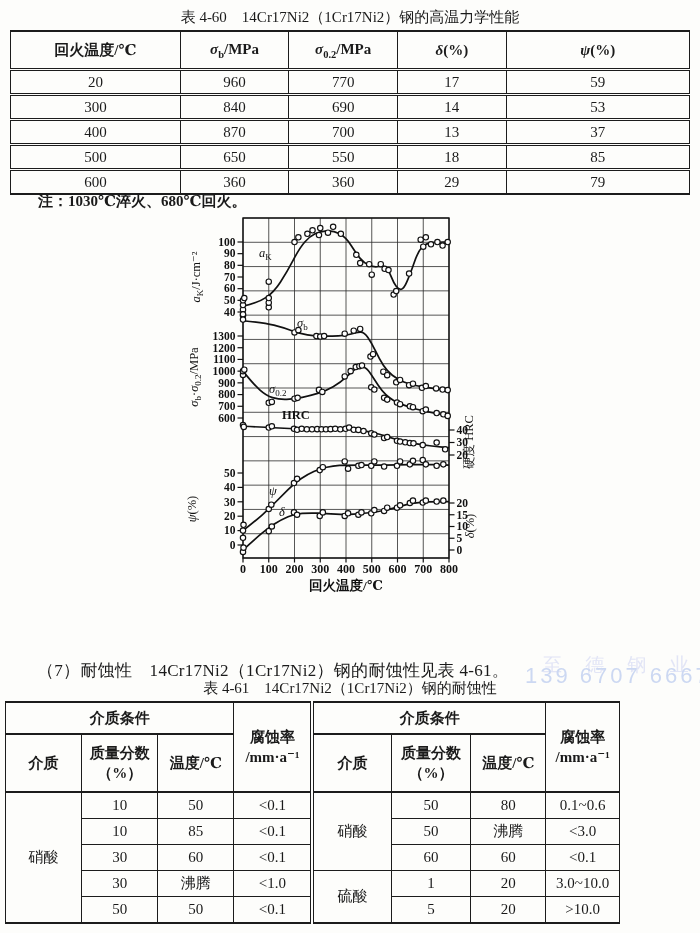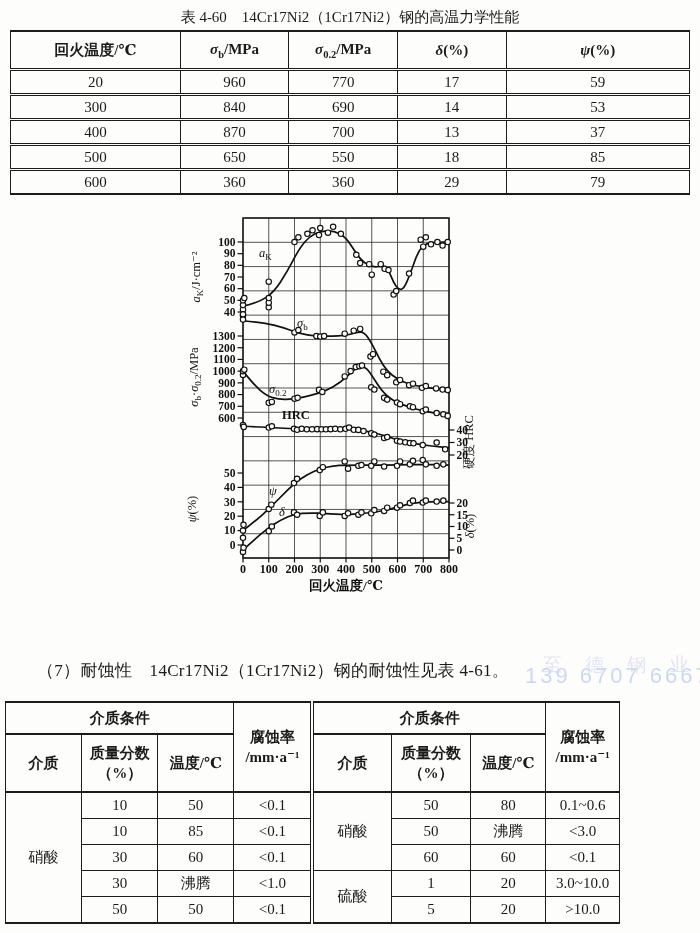--- a/index.html
+++ b/index.html
@@ -90,20 +90,21 @@
         <tr>
           <td>600</td>
           <td>360</td>
           <td>360</td>
           <td>29</td>
           <td>79</td>
         </tr>
       </tbody>
   </table>
 
+  <div class="note">注：1030℃淬火、680℃回火。</div>
 
   <div class="chart" id="chart"><svg viewBox="0 0 300 392" width="300" height="392">
         <g>
           <line x1="58" y1="8" x2="58" y2="348" stroke="#2b2b2b" stroke-width="0.8"></line>
           <line x1="83.75" y1="8" x2="83.75" y2="348" stroke="#2b2b2b" stroke-width="0.8"></line>
           <line x1="109.5" y1="8" x2="109.5" y2="348" stroke="#2b2b2b" stroke-width="0.8"></line>
           <line x1="135.25" y1="8" x2="135.25" y2="348" stroke="#2b2b2b" stroke-width="0.8"></line>
           <line x1="161" y1="8" x2="161" y2="348" stroke="#2b2b2b" stroke-width="0.8"></line>
           <line x1="186.75" y1="8" x2="186.75" y2="348" stroke="#2b2b2b" stroke-width="0.8"></line>
           <line x1="212.5" y1="8" x2="212.5" y2="348" stroke="#2b2b2b" stroke-width="0.8"></line>
@@ -410,20 +411,21 @@
           <text x="94" y="306" font-size="12.5" text-anchor="start"><tspan font-style="italic">δ</tspan></text>
         </g>
       </svg></div>
 
 
   <div class="para">（7）耐蚀性　14Cr17Ni2（1Cr17Ni2）钢的耐蚀性见表 4-61。</div>
 
   <div class="wm1" style="color: rgb(226, 229, 246);">至 德 钢 业</div>
   <div class="wm2" style="color: rgb(204, 216, 242);">139 6707 6667</div>
 
+  <div class="title t61-title">表 4-61　14Cr17Ni2（1Cr17Ni2）钢的耐蚀性</div>
 
   <table class="t61">
     <colgroup>
       <col style="width:12.4%">
         <col style="width:12.4%">
         <col style="width:12.4%">
         <col style="width:12.8%">
       <col style="width:12.8%">
         <col style="width:13%">
         <col style="width:12.2%">

